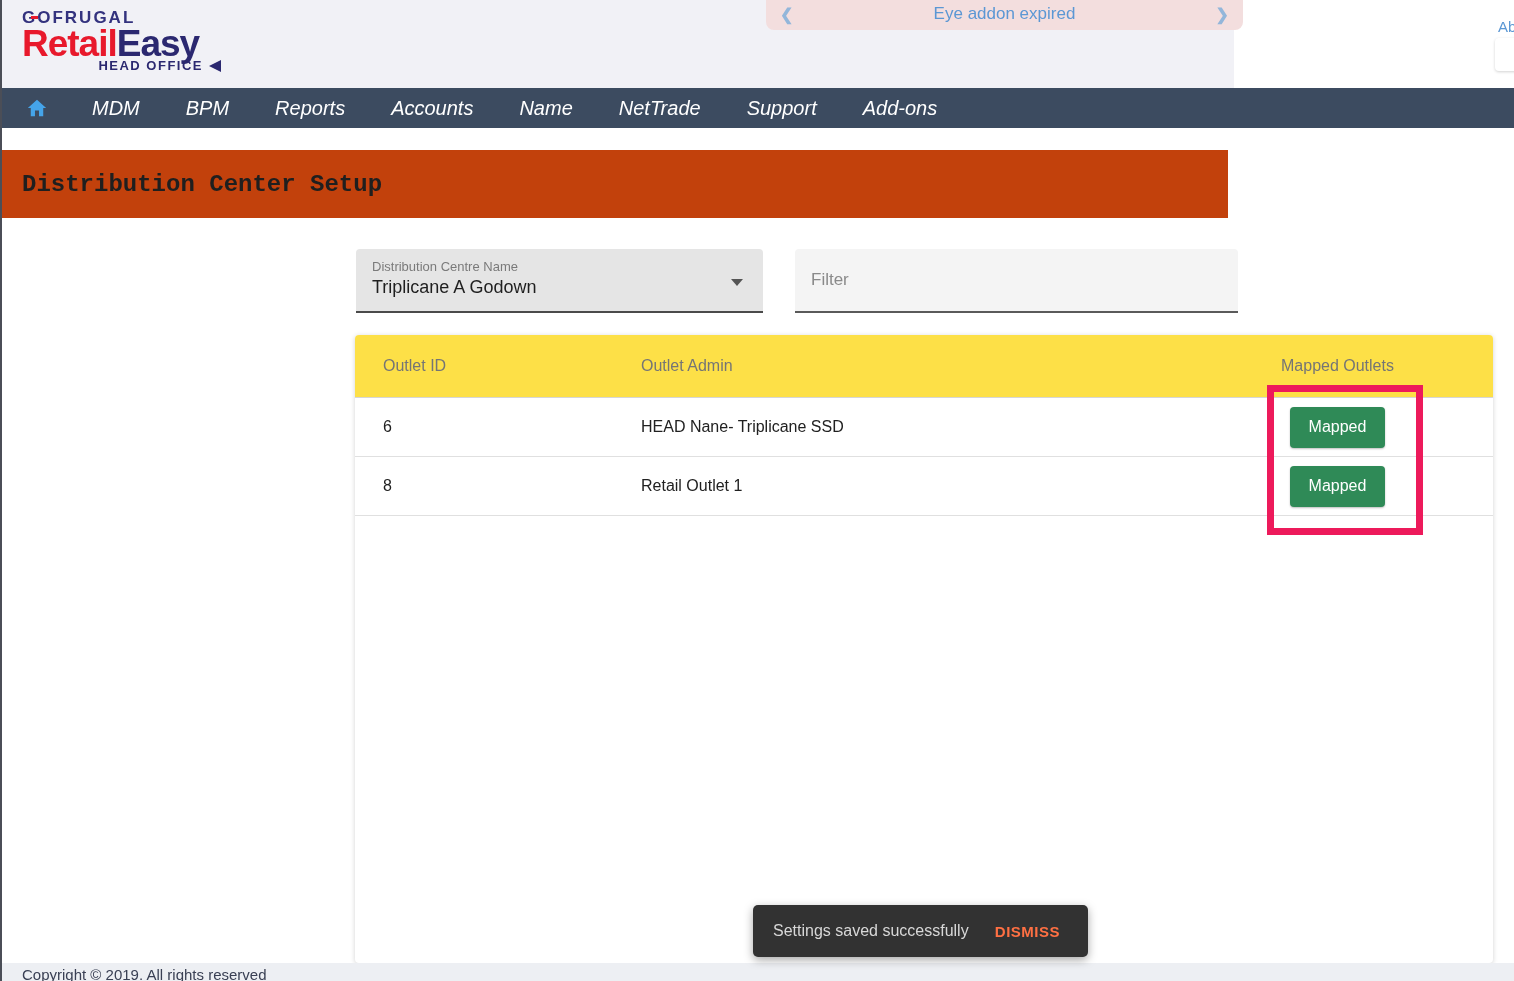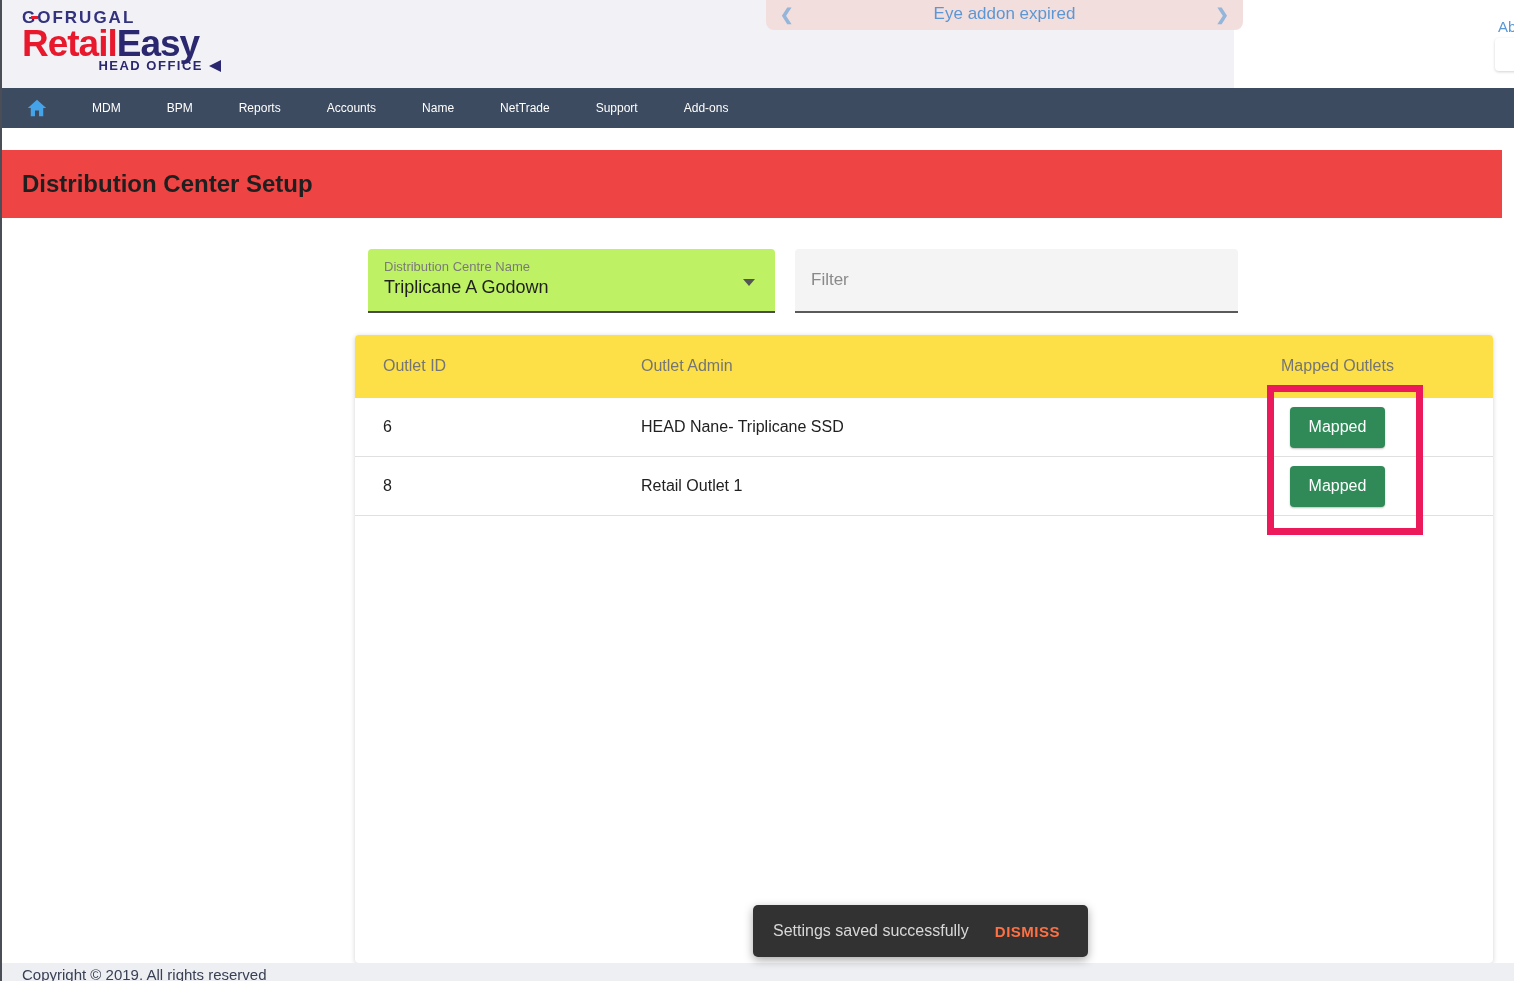--- a/index.html
+++ b/index.html
@@ -32,29 +32,29 @@
 
   .header-about { position:absolute; left:1498px; top:18px; font-size:15px; color:#5b97d4; white-space:nowrap; cursor:pointer; }
   .header-overflow-panel { position:absolute; left:1495px; top:38px; width:40px; height:33px; background:#ffffff;
     border-radius:4px; box-shadow:0 1px 3px rgba(0,0,0,0.18); }
 
   
   .navbar { position:absolute; left:0; top:88px; width:1514px; height:40px; background:#3c4b60;
     display:flex; align-items:center; padding-left:26px; }
   .nav-home { width:22px; height:22px; margin-right:28px; cursor:pointer; display:flex; align-items:center; }
   .nav-home svg { width:22px; height:22px; fill:#45a4e9; }
-  .nav-item { color:#ffffff; font-size:12px; padding:16px 16px; margin-right:14px; cursor:pointer; line-height:40px; }
+  .nav-item { color:#ffffff; font-size:20px; padding:16px 16px; margin-right:14px; cursor:pointer; line-height:40px;font-style:italic; }
 
   
-  .heading-band { position:absolute; left:0; top:150px; width:1502px; height:68px; background:#ef4444;
-    display:flex; align-items:center; }
+  .heading-band { position:absolute; left:0; top:150px; width:1228px; height:68px; background:#c2410c;
+    display:flex; align-items:center;font-family:Liberation Mono, monospace; }
   .page-title { font-size:24px; font-weight:bold; color:#1f1f1f; margin-left:22px; }
 
   
-  .dc-select { position:absolute; left:368px; top:249px; width:407px; height:64px; background:#bef264;
+  .dc-select { position:absolute; left:356px; top:249px; width:407px; height:64px; background:#e5e5e5;
     border-bottom:2px solid #4a4a4a; border-radius:4px 4px 0 0; cursor:pointer; }
   .dc-label { font-size:13px; color:#7a7a7a; padding:10px 0 0 16px; }
   .dc-value { font-size:18px; color:#1f1f1f; padding:3px 0 0 16px; }
   .dc-caret { position:absolute; right:20px; top:30px; width:0; height:0;
     border-left:6px solid transparent; border-right:6px solid transparent; border-top:7px solid #555555; }
 
   .filter-field { position:absolute; left:795px; top:249px; width:443px; height:64px; background:#f4f4f4;
     border:none; border-bottom:2px solid #5a5a5a; border-radius:4px 4px 0 0;
     font-family:"Liberation Sans", sans-serif; font-size:17px; color:#1f1f1f; padding:0 16px; outline:none; }
   .filter-field::placeholder { color:#8a8a8a; }

